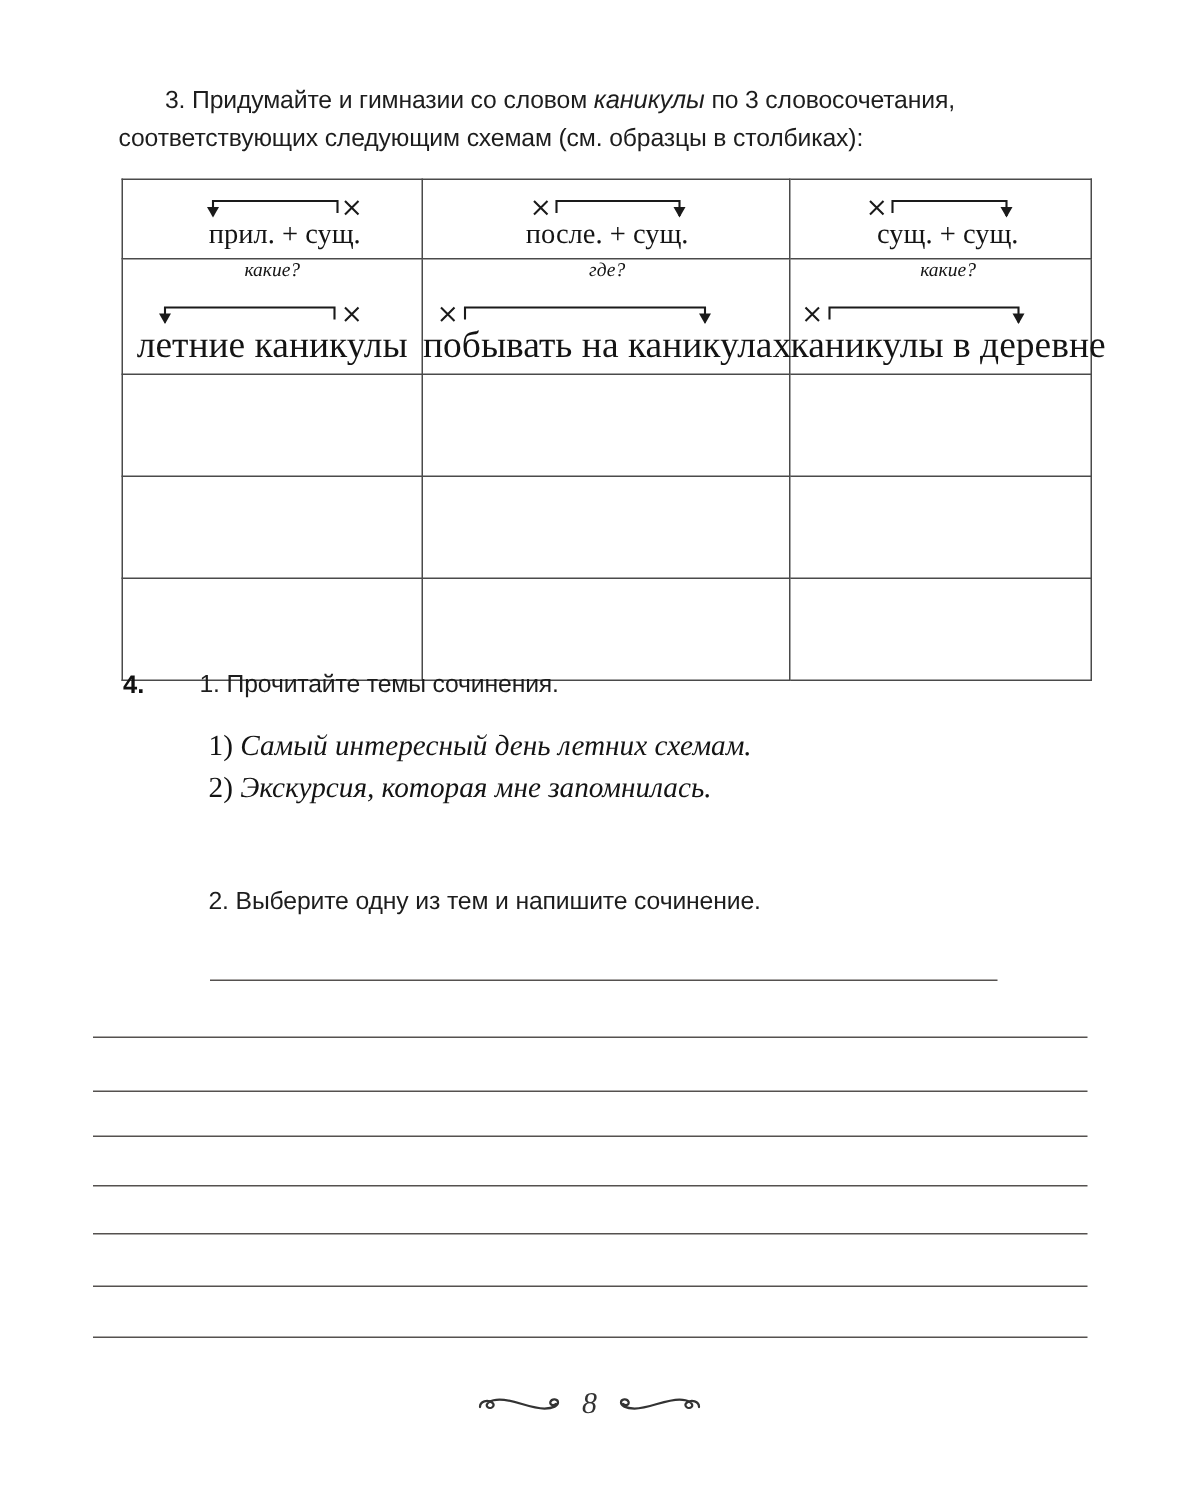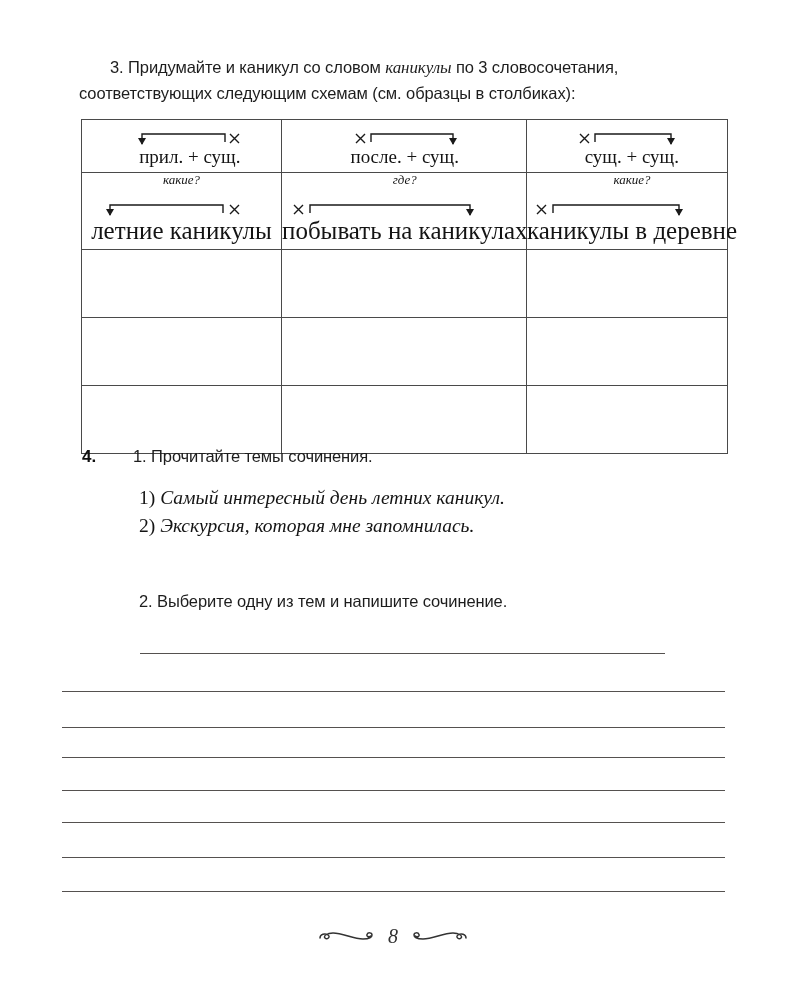--- a/index.html
+++ b/index.html
@@ -28,21 +28,21 @@
     left: 79px;
     top: 55px;
     width: 648px;
     font-family: "Liberation Sans", sans-serif;
     font-size: 16.5px;
     line-height: 1.47;
     color: #1d1d1d;
     letter-spacing: -0.1px;
   }
   .ex3-intro .first-line { display: block; text-indent: 31px; }
-  .ital { font-family: Liberation Serif, serif; font-style: italic; font-size: 17px; }
+  .ital { font-family: Liberation Sans, sans-serif; font-style: italic; font-size: 17px; }
 
   
   .schema-table {
     position: absolute;
     left: 81px;
     top: 119px;
     width: 643px;
     border-collapse: collapse;
     table-layout: fixed;
   }
@@ -169,21 +169,21 @@
     color: #333;
   }
   .swash svg { display: block; }
 </style>
 </head>
 <body>
 
 <div class="page">
 
   <div class="ex3-intro">
-    <span class="first-line"><span>3.</span> <span>Придумайте и каникул со словом </span><span class="ital">каникулы</span><span> по 3 словосочетания,</span></span>
+    <span class="first-line"><span>3.</span> <span>Придумайте и гимназии со словом </span><span class="ital">каникулы</span><span> по 3 словосочетания,</span></span>
     <span>соответствующих следующим схемам (см. образцы в столбиках):</span>
   </div>
 
   <table class="schema-table">
     <tbody>
 
       <tr class="row-head">
         <td class="col-a">
           <div class="cellwrap">
             <div class="diagram shift-l">
@@ -279,21 +279,21 @@
         <td class="col-b"></td>
         <td class="col-c"></td>
       </tr>
     </tbody>
   </table>
 
   <div class="ex4-num">4.</div>
   <div class="ex4-sub1">1. Прочитайте темы сочинения.</div>
 
   <div class="ex4-list">
-    <div class="item"><span class="marker">1)</span> <span>Самый интересный день летних каникул.</span></div>
+    <div class="item"><span class="marker">1)</span> <span>Самый интересный день летних схемам.</span></div>
     <div class="item"><span class="marker">2)</span> <span>Экскурсия, которая мне запомнилась.</span></div>
   </div>
 
   <div class="ex4-sub2">2. Выберите одну из тем и напишите сочинение.</div>
 
   <div class="wline indented" style="top:653px"></div>
   <div class="wline full" style="top:691px"></div>
   <div class="wline full" style="top:727px"></div>
   <div class="wline full" style="top:757px"></div>
   <div class="wline full" style="top:790px"></div>

